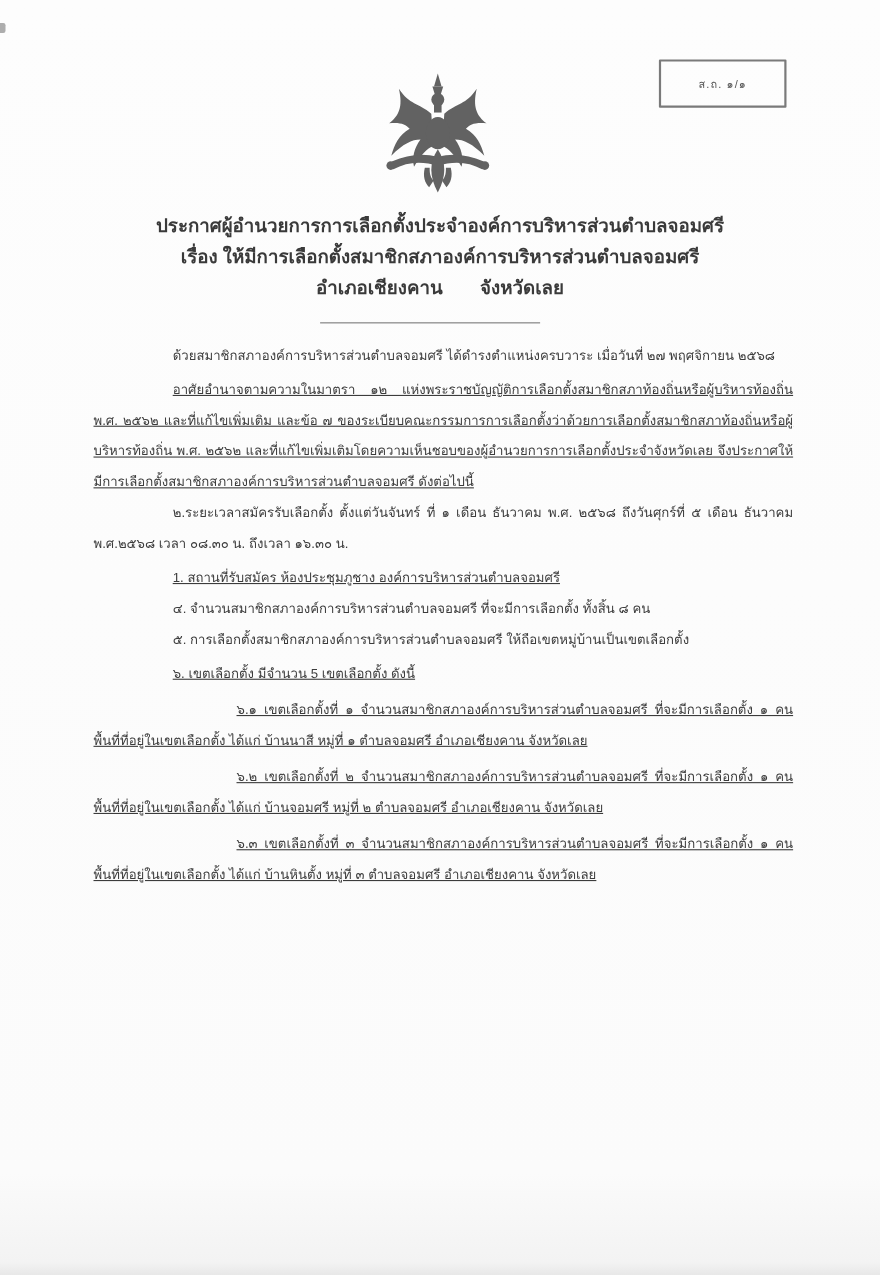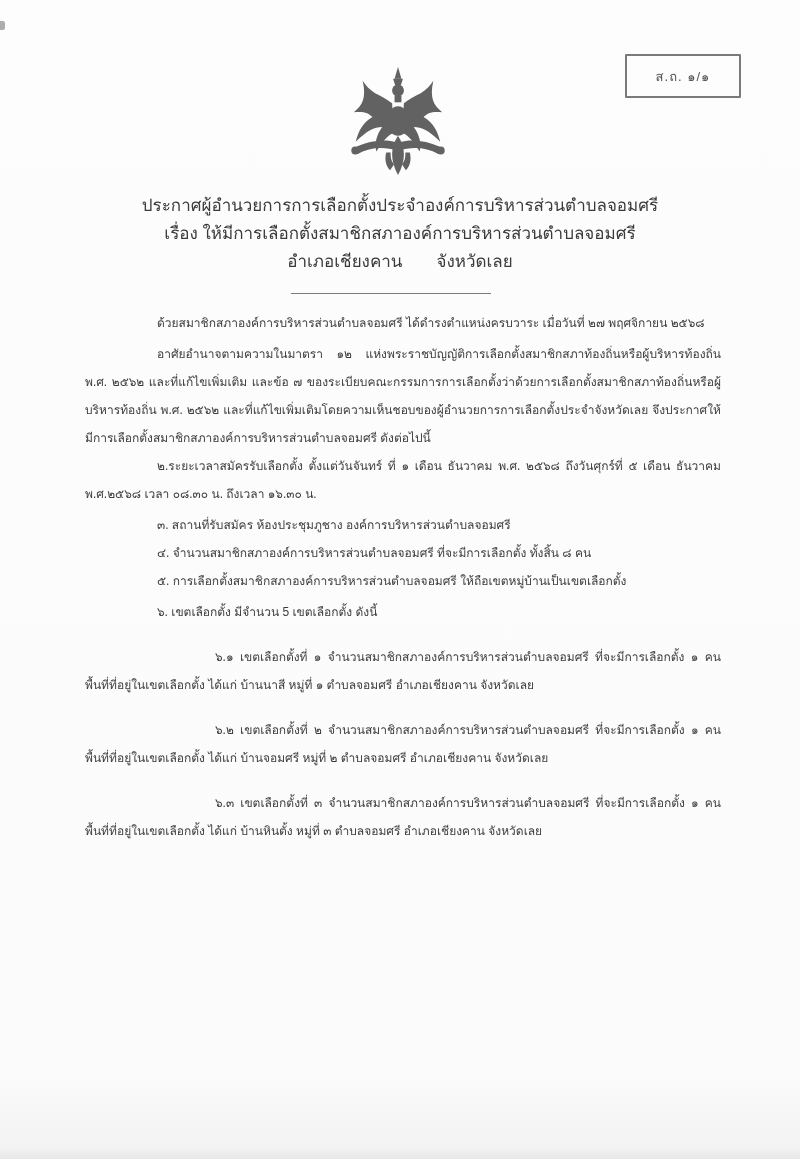--- a/index.html
+++ b/index.html
@@ -13,44 +13,44 @@
     overflow:hidden;
   }
   .scan-artifact{
     position:absolute;left:0;top:21px;width:5px;height:9px;
     background:#6b6b6b;opacity:.55;border-radius:0 2px 2px 0;
   }
   .form-box{
     position:absolute;top:54px;left:599px;width:112px;height:40px;
     border:2px solid #7a7a7a;border-radius:1px;
     display:flex;align-items:center;justify-content:center;
-    font-size:13px;letter-spacing:1px;color:#555;margin-left:26px;
+    font-size:10px;letter-spacing:1px;color:#555;
   }
   .garuda{
     position:absolute;top:62px;left:339px;width:118px;height:118px;
     opacity:.88;
   }
   .doc-header{
     position:absolute;top:192px;left:0;width:100%;
-    text-align:center;font-size:17px;line-height:28px;color:#3a3a3a;
+    text-align:center;font-size:17px;line-height:28px;color:#3a3a3a;font-weight:bold;
   }
   .doc-header .gap{display:inline-block;width:34px;}
   .divider{
     position:absolute;top:293px;left:291px;width:200px;height:0;
     border-top:1.6px solid #5a5a5a;opacity:.8;
   }
   .doc-body{
     position:absolute;top:309px;left:85px;width:636px;
     font-size:12px;line-height:28px;text-align:justify;color:#3c3c3c;
   }
   .para{margin:0 0 0 0;}
   .indent1{text-indent:72px;}
   .indent2{text-indent:130px;}
-  .sp-sm{margin-top:17px;}
-  .sp-xs{margin-top:3px;}
+  .sp-sm{margin-top:5px;text-decoration:underline;}
+  .sp-xs{margin-top:3px;text-decoration:underline;}
 </style>
 </head>
 <body>
 
 <div class="sheet">
 
   <div class="scan-artifact"></div>
 
   <div class="form-box">
     <span>ส.ถ. ๑/๑</span>
@@ -82,21 +82,21 @@
     </div>
   </div>
 
   <div class="divider"></div>
 
   <div class="doc-body">
     <p class="para indent1">ด้วยสมาชิกสภาองค์การบริหารส่วนตำบลจอมศรี ได้ดำรงตำแหน่งครบวาระ เมื่อวันที่ ๒๗ พฤศจิกายน ๒๕๖๘</p>
     <p class="para indent1 sp-xs">อาศัยอำนาจตามความในมาตรา ๑๒ แห่งพระราชบัญญัติการเลือกตั้งสมาชิกสภาท้องถิ่นหรือผู้บริหารท้องถิ่น พ.ศ. ๒๕๖๒ และที่แก้ไขเพิ่มเติม และข้อ ๗ ของระเบียบคณะกรรมการการเลือกตั้งว่าด้วยการเลือกตั้งสมาชิกสภาท้องถิ่นหรือผู้บริหารท้องถิ่น พ.ศ. ๒๕๖๒ และที่แก้ไขเพิ่มเติมโดยความเห็นชอบของผู้อำนวยการการเลือกตั้งประจำจังหวัดเลย จึงประกาศให้มีการเลือกตั้งสมาชิกสภาองค์การบริหารส่วนตำบลจอมศรี ดังต่อไปนี้</p>
 
     <p class="para indent1">๒.ระยะเวลาสมัครรับเลือกตั้ง ตั้งแต่วันจันทร์ ที่ ๑ เดือน ธันวาคม พ.ศ. ๒๕๖๘ ถึงวันศุกร์ที่ ๕ เดือน ธันวาคม พ.ศ.๒๕๖๘ เวลา ๐๘.๓๐ น. ถึงเวลา ๑๖.๓๐ น.</p>
-    <p class="para indent1 sp-xs">๓. สถานที่รับสมัคร ห้องประชุมภูชาง องค์การบริหารส่วนตำบลจอมศรี</p>
+    <p class="para indent1 sp-xs">1. สถานที่รับสมัคร ห้องประชุมภูชาง องค์การบริหารส่วนตำบลจอมศรี</p>
     <p class="para indent1">๔. จำนวนสมาชิกสภาองค์การบริหารส่วนตำบลจอมศรี ที่จะมีการเลือกตั้ง ทั้งสิ้น ๘ คน</p>
     <p class="para indent1">๕. การเลือกตั้งสมาชิกสภาองค์การบริหารส่วนตำบลจอมศรี ให้ถือเขตหมู่บ้านเป็นเขตเลือกตั้ง</p>
     <p class="para indent1 sp-xs">๖. เขตเลือกตั้ง มีจำนวน 5 เขตเลือกตั้ง ดังนี้</p>
 
     <p class="para indent2 sp-sm">๖.๑ เขตเลือกตั้งที่ ๑ จำนวนสมาชิกสภาองค์การบริหารส่วนตำบลจอมศรี ที่จะมีการเลือกตั้ง ๑ คน พื้นที่ที่อยู่ในเขตเลือกตั้ง ได้แก่ บ้านนาสี หมู่ที่ ๑ ตำบลจอมศรี อำเภอเชียงคาน จังหวัดเลย</p>
     <p class="para indent2 sp-sm">๖.๒ เขตเลือกตั้งที่ ๒ จำนวนสมาชิกสภาองค์การบริหารส่วนตำบลจอมศรี ที่จะมีการเลือกตั้ง ๑ คน พื้นที่ที่อยู่ในเขตเลือกตั้ง ได้แก่ บ้านจอมศรี หมู่ที่ ๒ ตำบลจอมศรี อำเภอเชียงคาน จังหวัดเลย</p>
     <p class="para indent2 sp-sm">๖.๓ เขตเลือกตั้งที่ ๓ จำนวนสมาชิกสภาองค์การบริหารส่วนตำบลจอมศรี ที่จะมีการเลือกตั้ง ๑ คน พื้นที่ที่อยู่ในเขตเลือกตั้ง ได้แก่ บ้านหินตั้ง หมู่ที่ ๓ ตำบลจอมศรี อำเภอเชียงคาน จังหวัดเลย</p>
   </div>
 
 </div>

